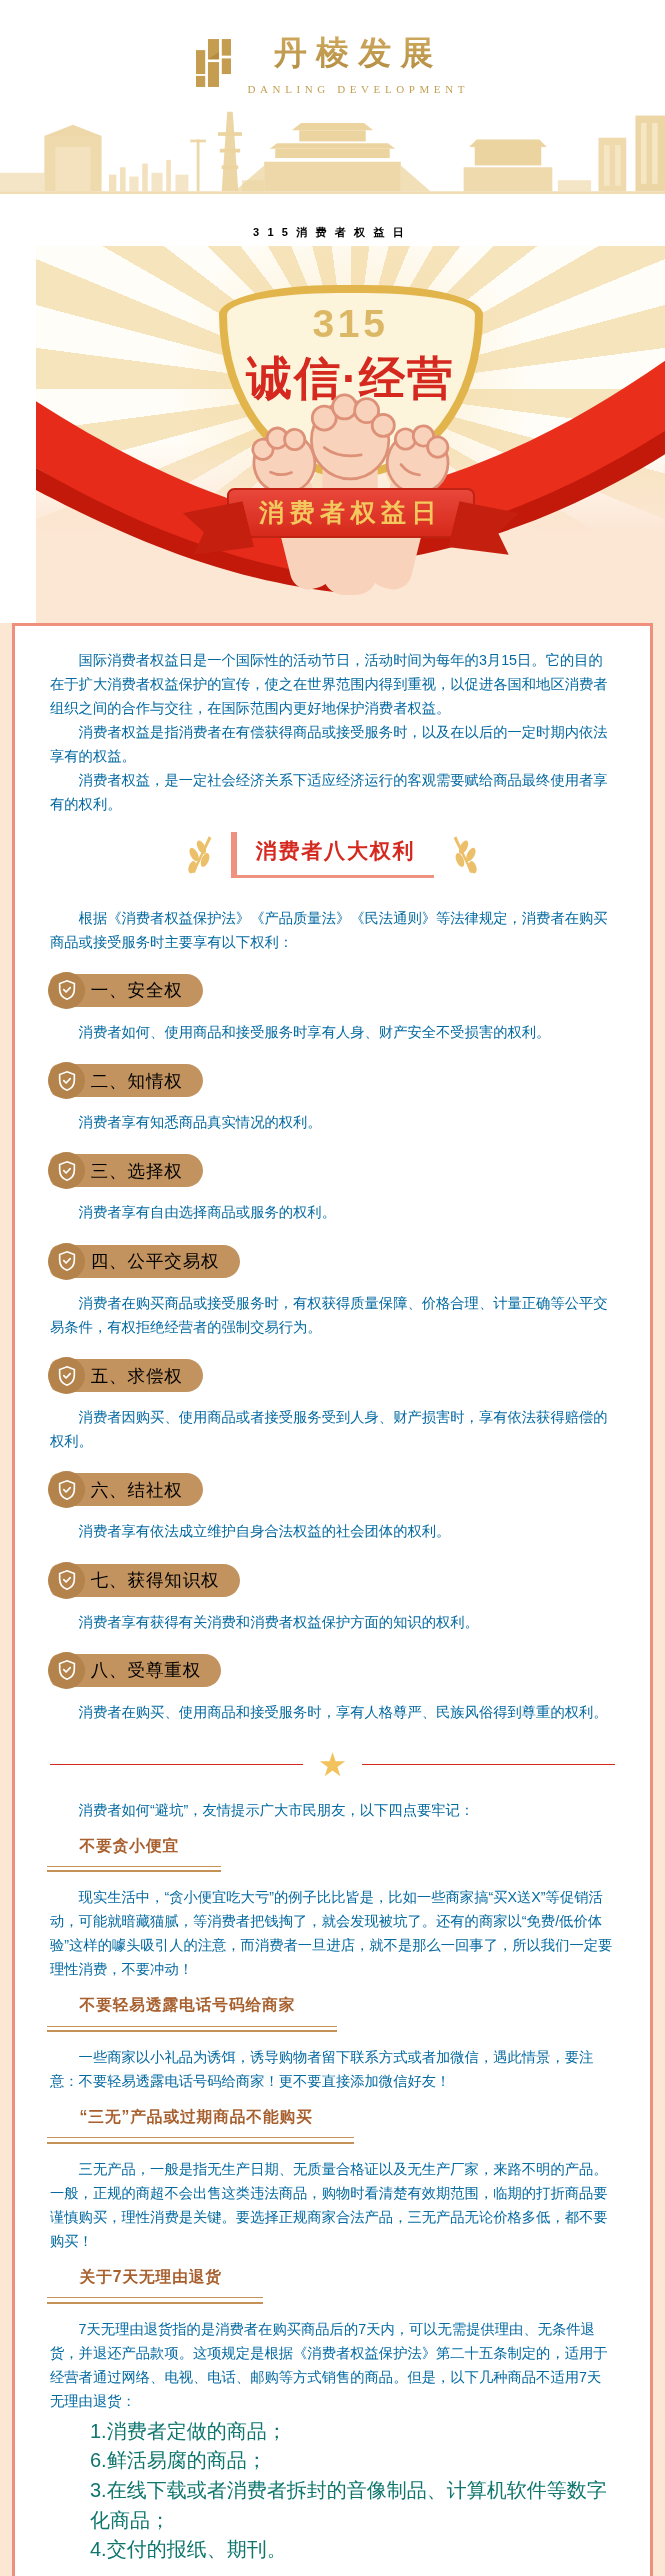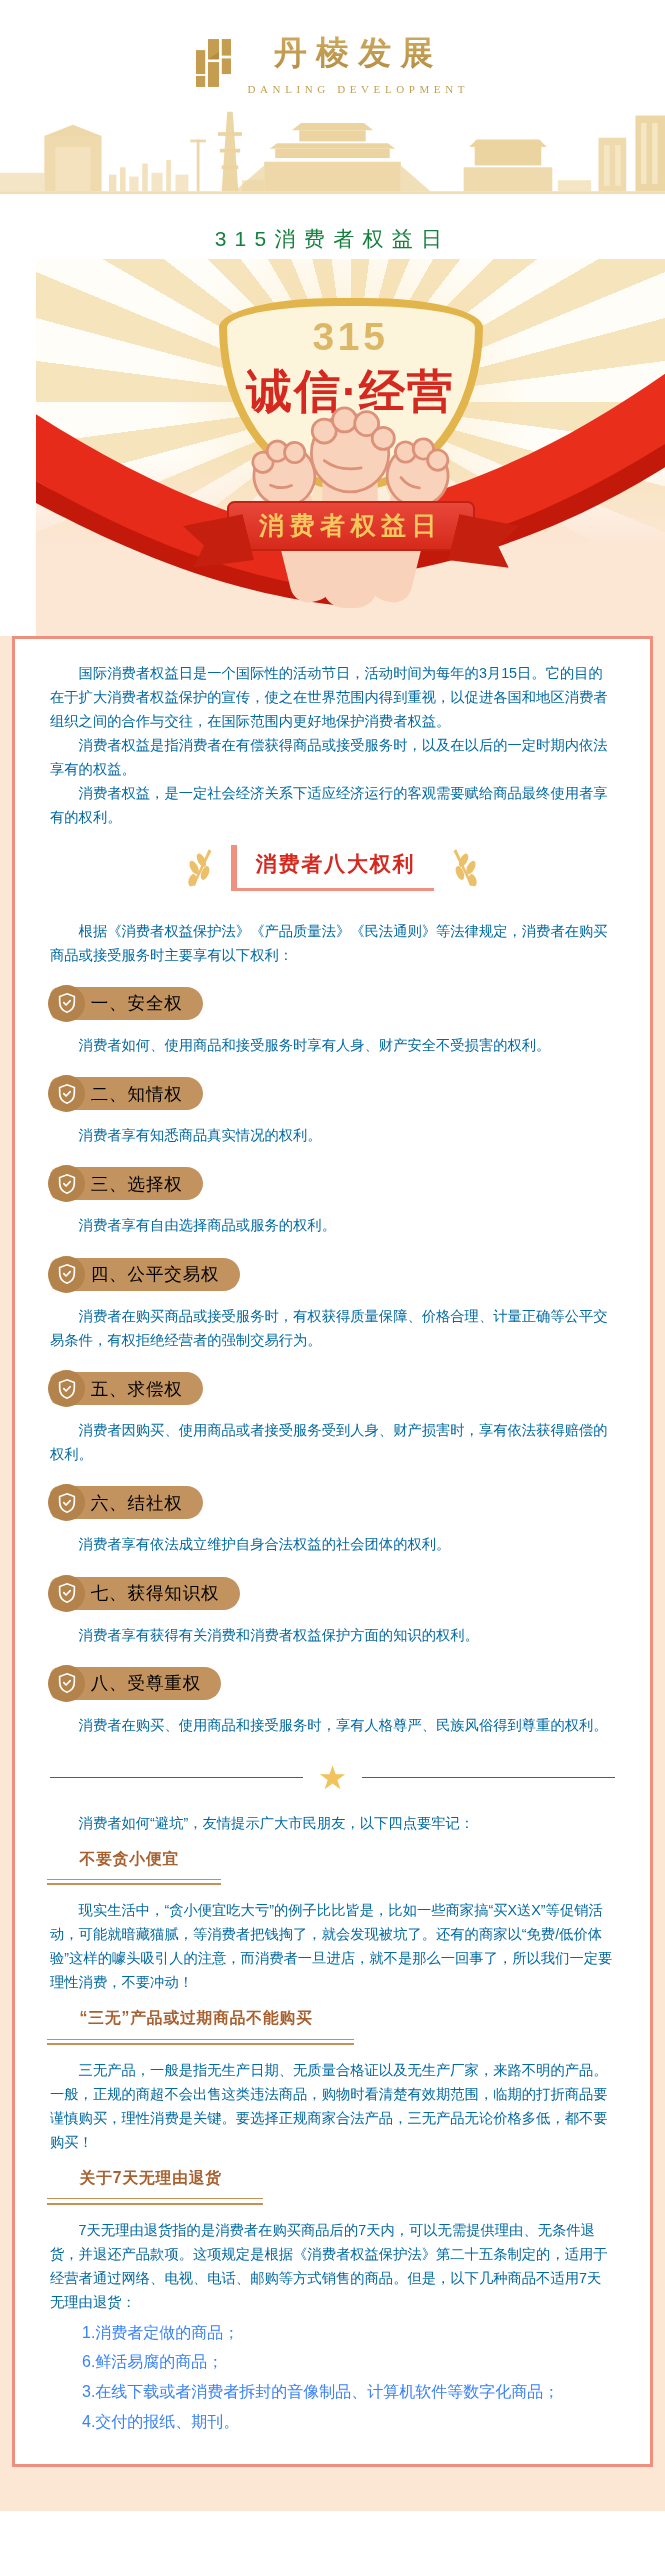--- a/index.html
+++ b/index.html
@@ -12,22 +12,22 @@
   .logo-row{display:flex;align-items:center;justify-content:center;gap:16.6px;}
   .logo-mark{width:35px;height:48px;}
   .logo-texts{text-align:center;}
   .logo-cn{font-family:"Liberation Serif","DejaVu Serif",serif;font-weight:bold;
            font-size:33px;letter-spacing:9.2px;color:#c09a4e;
            background:linear-gradient(180deg,#d2ac60,#b08a3e);
            -webkit-background-clip:text;background-clip:text;-webkit-text-fill-color:transparent;}
   .logo-en{font-family:"Liberation Serif","DejaVu Serif",serif;font-size:11px;
            letter-spacing:4.6px;color:#c4a055;margin-top:7.4px;}
   .skyline{display:block;width:665px;height:89px;margin-top:13px;}
-  .tagline{color:#15803d;font-size:21px;letter-spacing:8.3px;text-align:center;
-           padding:28px 0 5.5px 0;font-weight:normal;}
+  .tagline{color:#000000;font-size:11px;letter-spacing:8.3px;text-align:center;
+           padding:28px 0 5.5px 0;font-weight:bold;}
 
   
   .hero{position:relative;height:377px;overflow:hidden;
         background:
           linear-gradient(to bottom, rgba(252,230,212,0) 52%, #fce6d4 76%),
           radial-gradient(circle at 50% 38%, rgba(246,215,148,.45), rgba(246,215,148,0) 46%),
           repeating-conic-gradient(from -7.5deg at 50% 38%, #fffdf7 0deg 7.5deg, #f6e4bd 7.5deg 15deg); margin-left: 36px;}
   .shield{position:absolute;left:50%;top:39px;transform:translateX(-50%);
           width:264px;height:192px;background:#fdf4dc;
           border:8.3px solid #e2b44c;box-sizing:border-box;
@@ -74,21 +74,21 @@
   .star-divider .line{flex:1;height:1.8px;background:#d5281e;}
   .star-divider .star{color:#f2c35c;font-size:33px;line-height:33px;margin:0 14.8px;}
 
   .tip{margin-top:14px;}
   .tip-head{display:inline-block;margin-left:2em;}
   .tip-title{color:#a8602f;font-size:15.7px;font-weight:bold;letter-spacing:0.9px;}
   .tip-underline{margin-top:9.2px;margin-left:-2.2em;width:calc(100% + 5em);
                  border-top:0.9px solid #c49257;border-bottom:2.8px solid #c49257;height:3.7px;}
   .tip .para{margin-top:13px;}
   .no-return-list{list-style:none;margin:3.7px 0 0 0;padding:0;}
-  .no-return-list li{font-size:16px;line-height:29.6px;padding-left:2em;color:#3b82f6;}
+  .no-return-list li{font-size:20px;line-height:29.6px;padding-left:2em;color:#0f766e;}
 </style>
 </head>
 <body>
 
 <div class="page">
 
   <div class="header">
     <div class="logo-row">
       <svg class="logo-mark" viewBox="0 0 38 52">
         <rect x="0" y="12" width="10" height="26" fill="#c59d50"></rect>
@@ -344,20 +344,27 @@
       <p class="para">消费者如何“避坑”，友情提示广大市民朋友，以下四点要牢记：</p>
 
       <div class="tip">
         <div class="tip-head">
           <span class="tip-title">不要贪小便宜</span>
           <div class="tip-underline"></div>
         </div>
         <p class="para">现实生活中，“贪小便宜吃大亏”的例子比比皆是，比如一些商家搞“买X送X”等促销活动，可能就暗藏猫腻，等消费者把钱掏了，就会发现被坑了。还有的商家以“免费/低价体验”这样的噱头吸引人的注意，而消费者一旦进店，就不是那么一回事了，所以我们一定要理性消费，不要冲动！</p>
       </div>
 
+      <div class="tip">
+        <div class="tip-head">
+          <span class="tip-title">不要轻易透露电话号码给商家</span>
+          <div class="tip-underline"></div>
+        </div>
+        <p class="para">一些商家以小礼品为诱饵，诱导购物者留下联系方式或者加微信，遇此情景，要注意：不要轻易透露电话号码给商家！更不要直接添加微信好友！</p>
+      </div>
 
       <div class="tip">
         <div class="tip-head">
           <span class="tip-title">“三无”产品或过期商品不能购买</span>
           <div class="tip-underline"></div>
         </div>
         <p class="para">三无产品，一般是指无生产日期、无质量合格证以及无生产厂家，来路不明的产品。一般，正规的商超不会出售这类违法商品，购物时看清楚有效期范围，临期的打折商品要谨慎购买，理性消费是关键。要选择正规商家合法产品，三无产品无论价格多低，都不要购买！</p>
       </div>
 
       <div class="tip">

